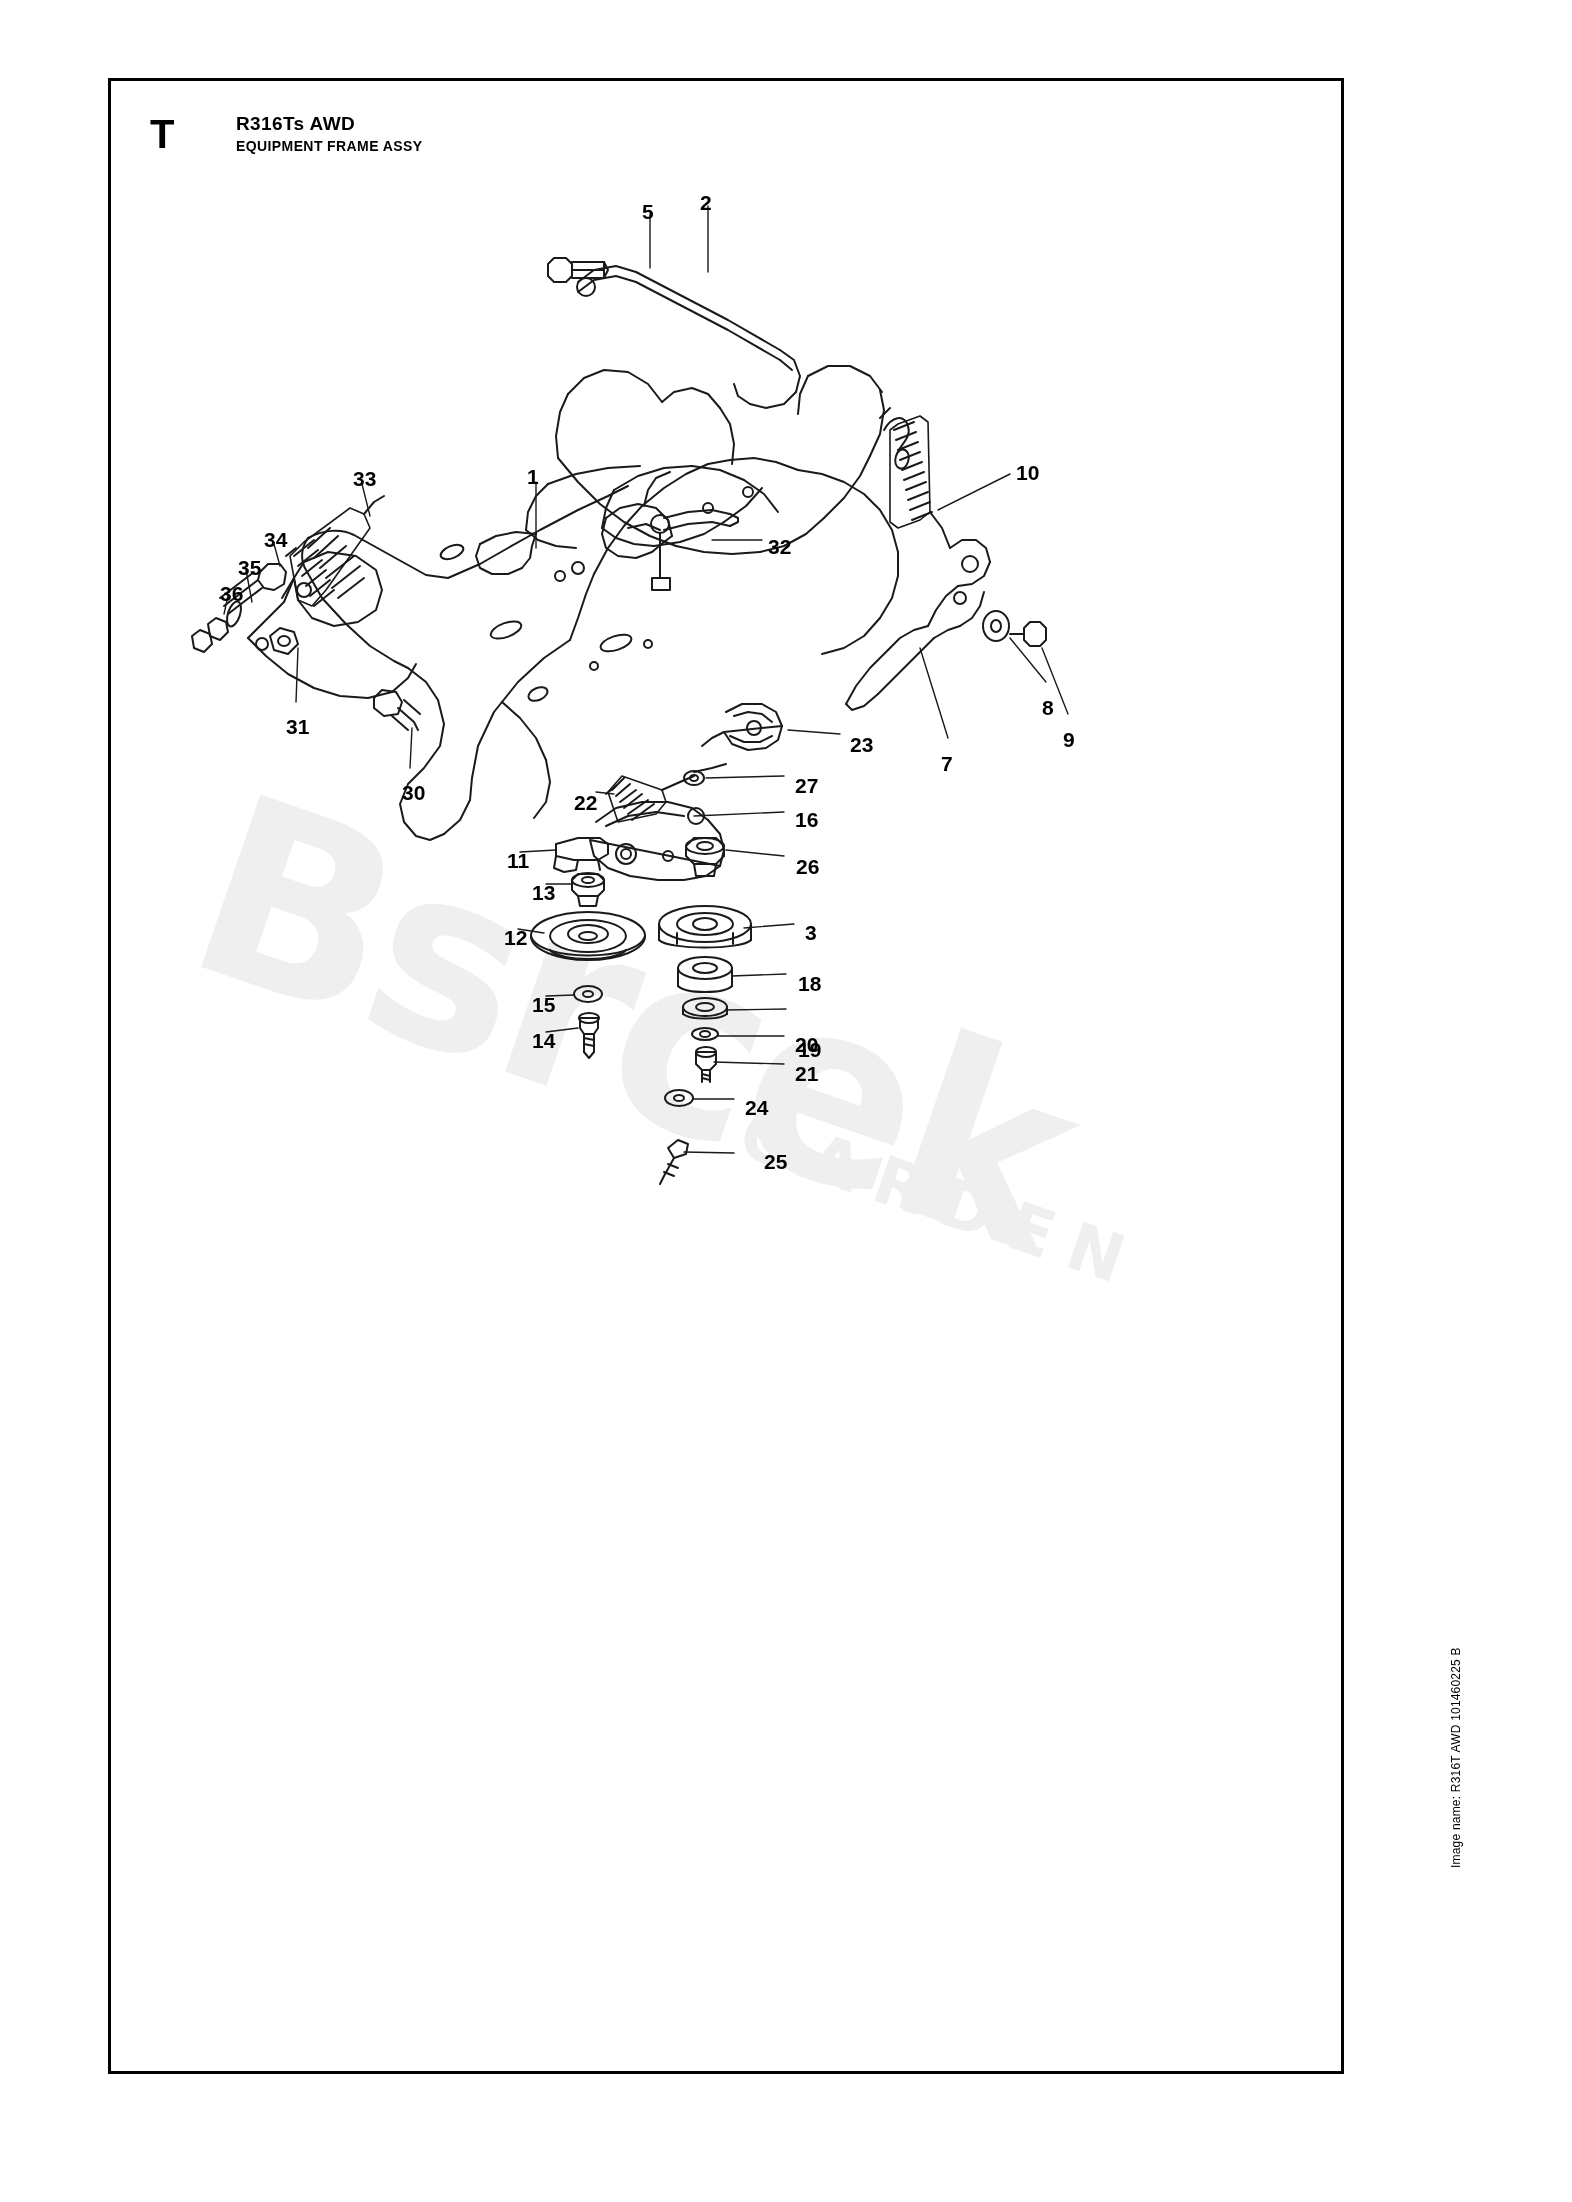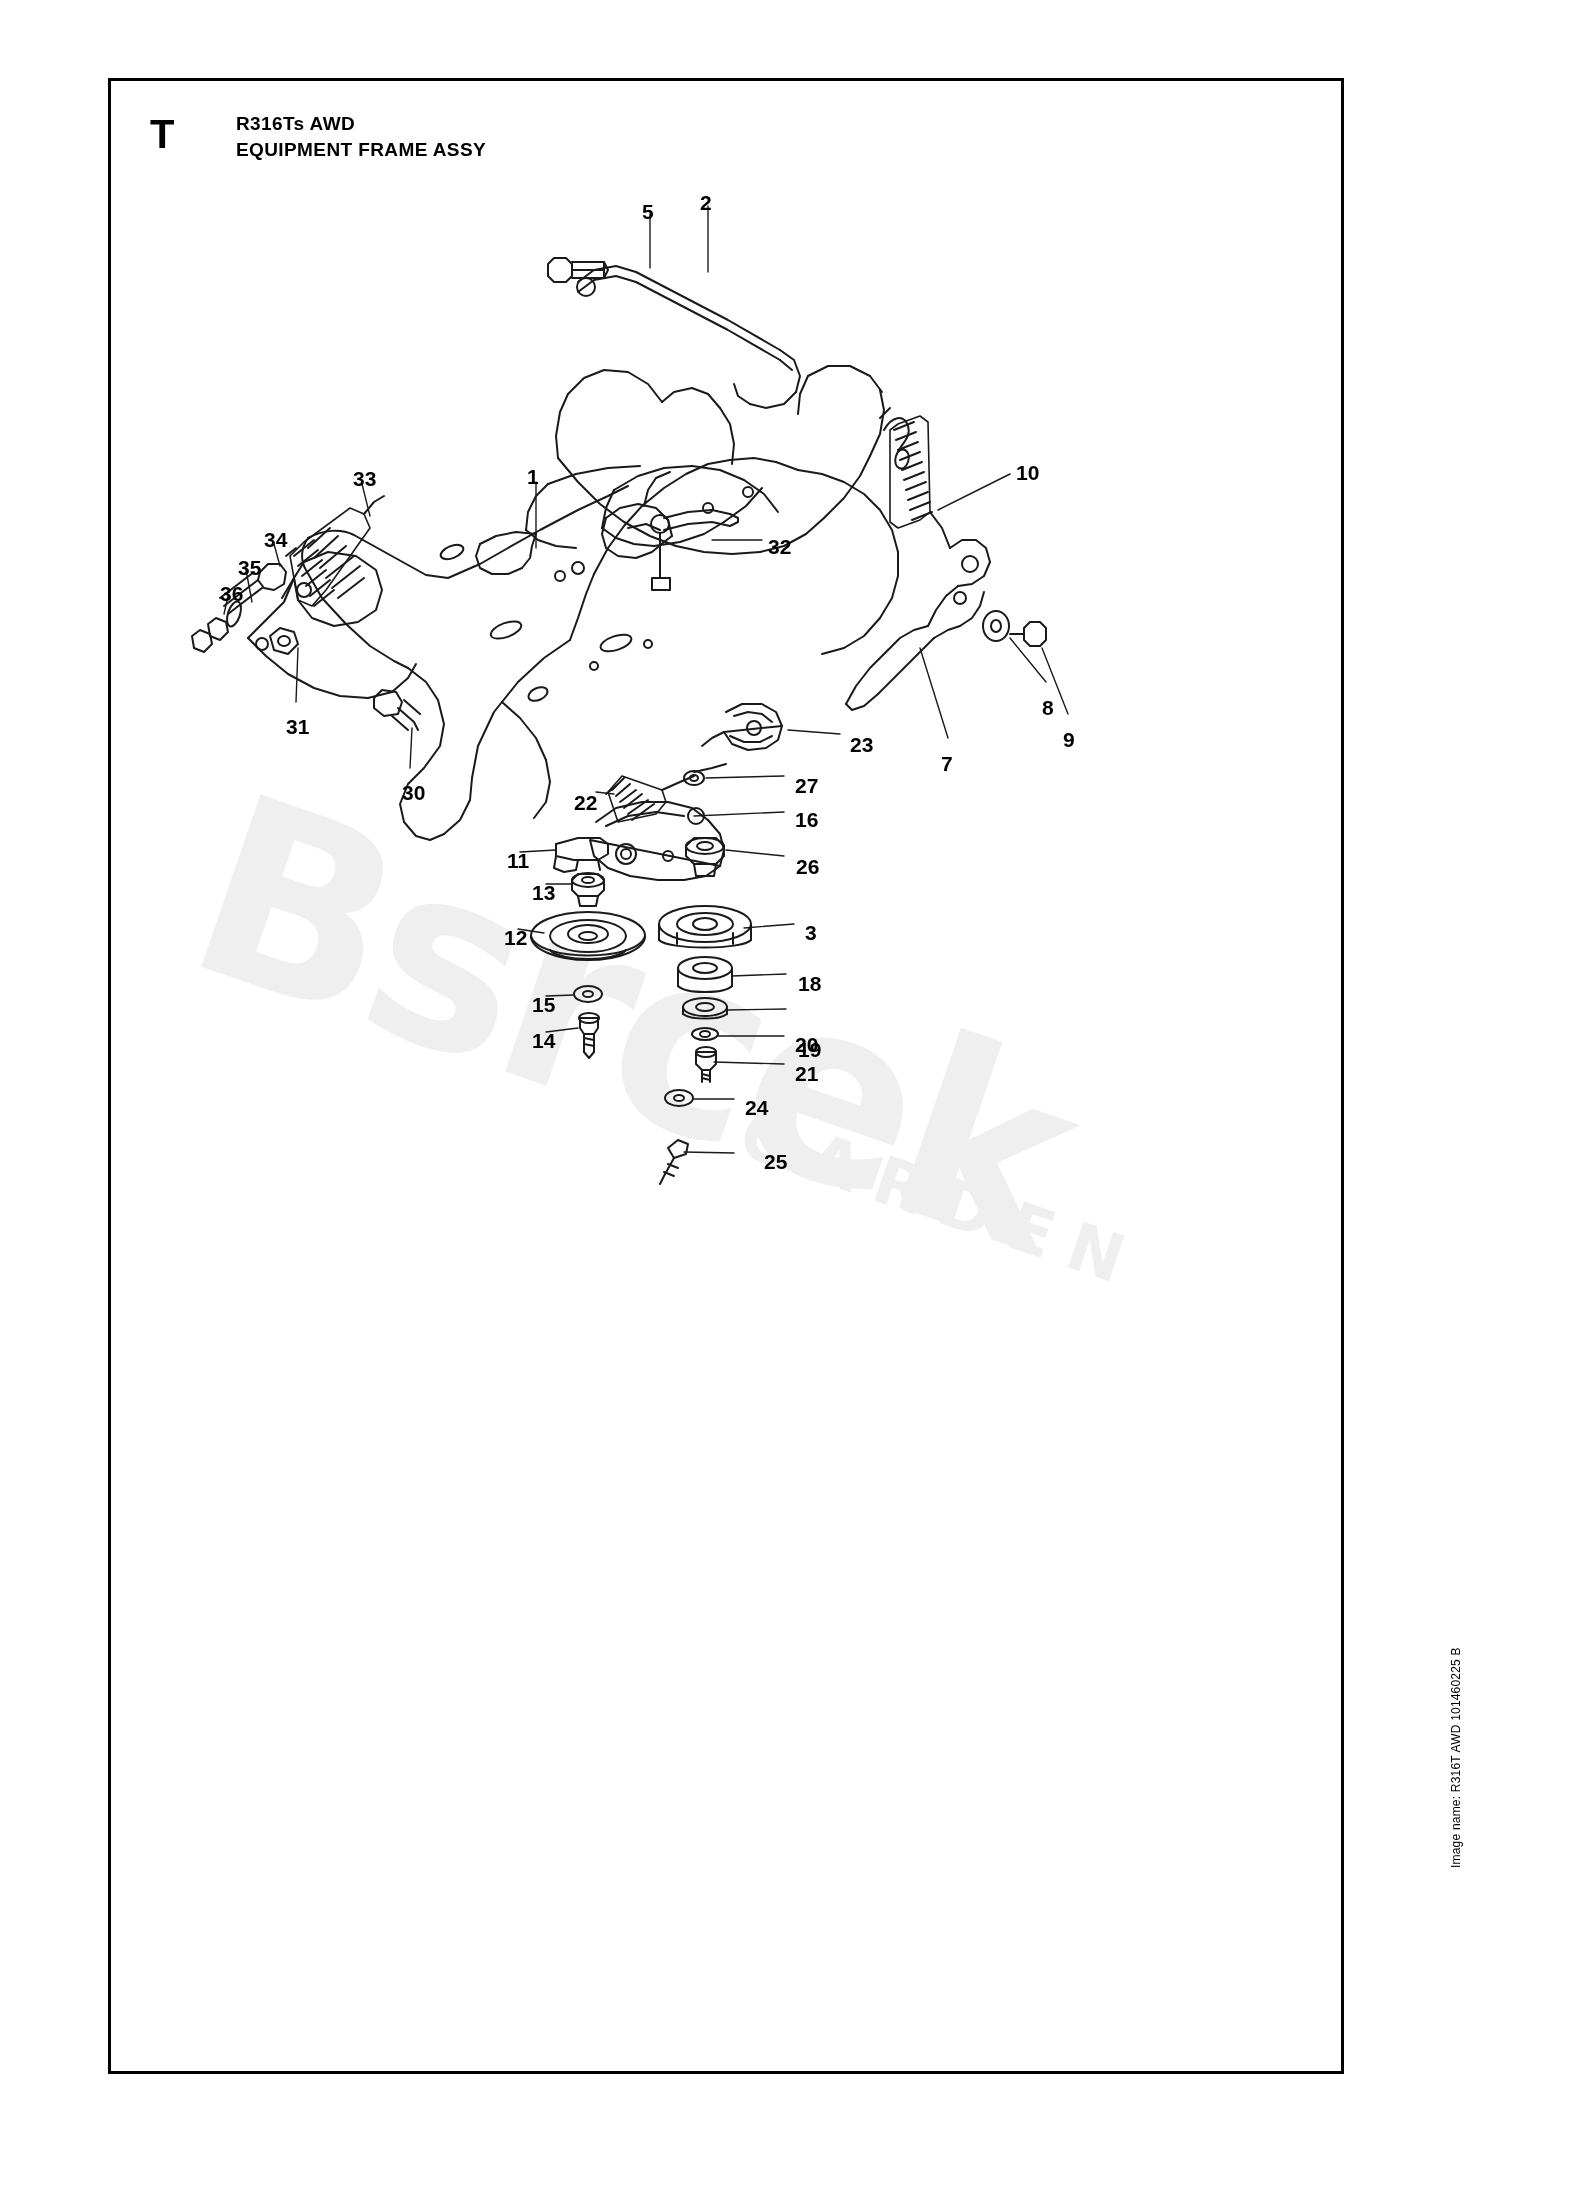--- a/index.html
+++ b/index.html
@@ -56,21 +56,21 @@
     top: 4px;
     margin-left: 28px;
   }
   #model-title {
     font-size: 19px;
     font-weight: bold;
     letter-spacing: 0.4px;
     line-height: 1.25;
   }
   #assembly-title {
-    font-size: 19px;
+    font-size: 14px;
     font-weight: bold;
     letter-spacing: 0.4px;
     line-height: 1.25;
     margin-top: 2px;
   }
 
   
   #watermark {
     position: absolute;
     left: 255px;

